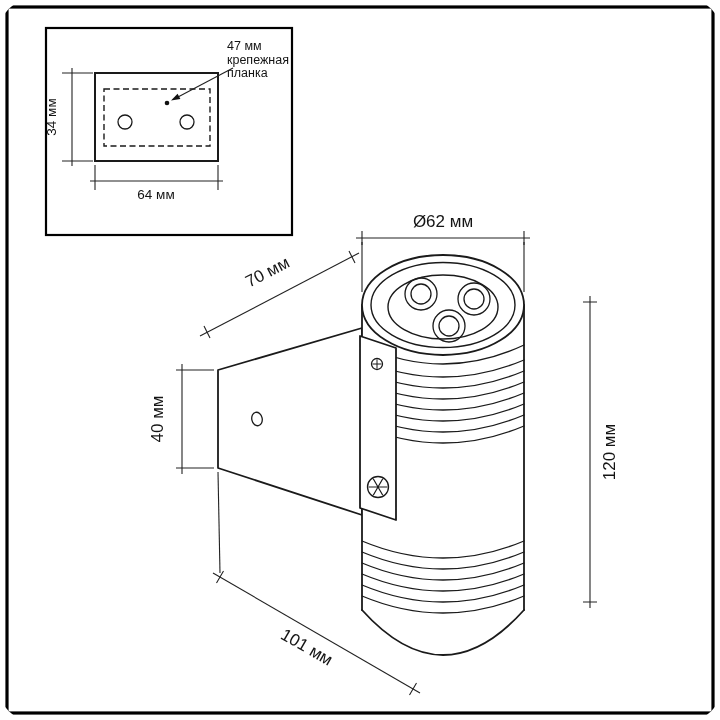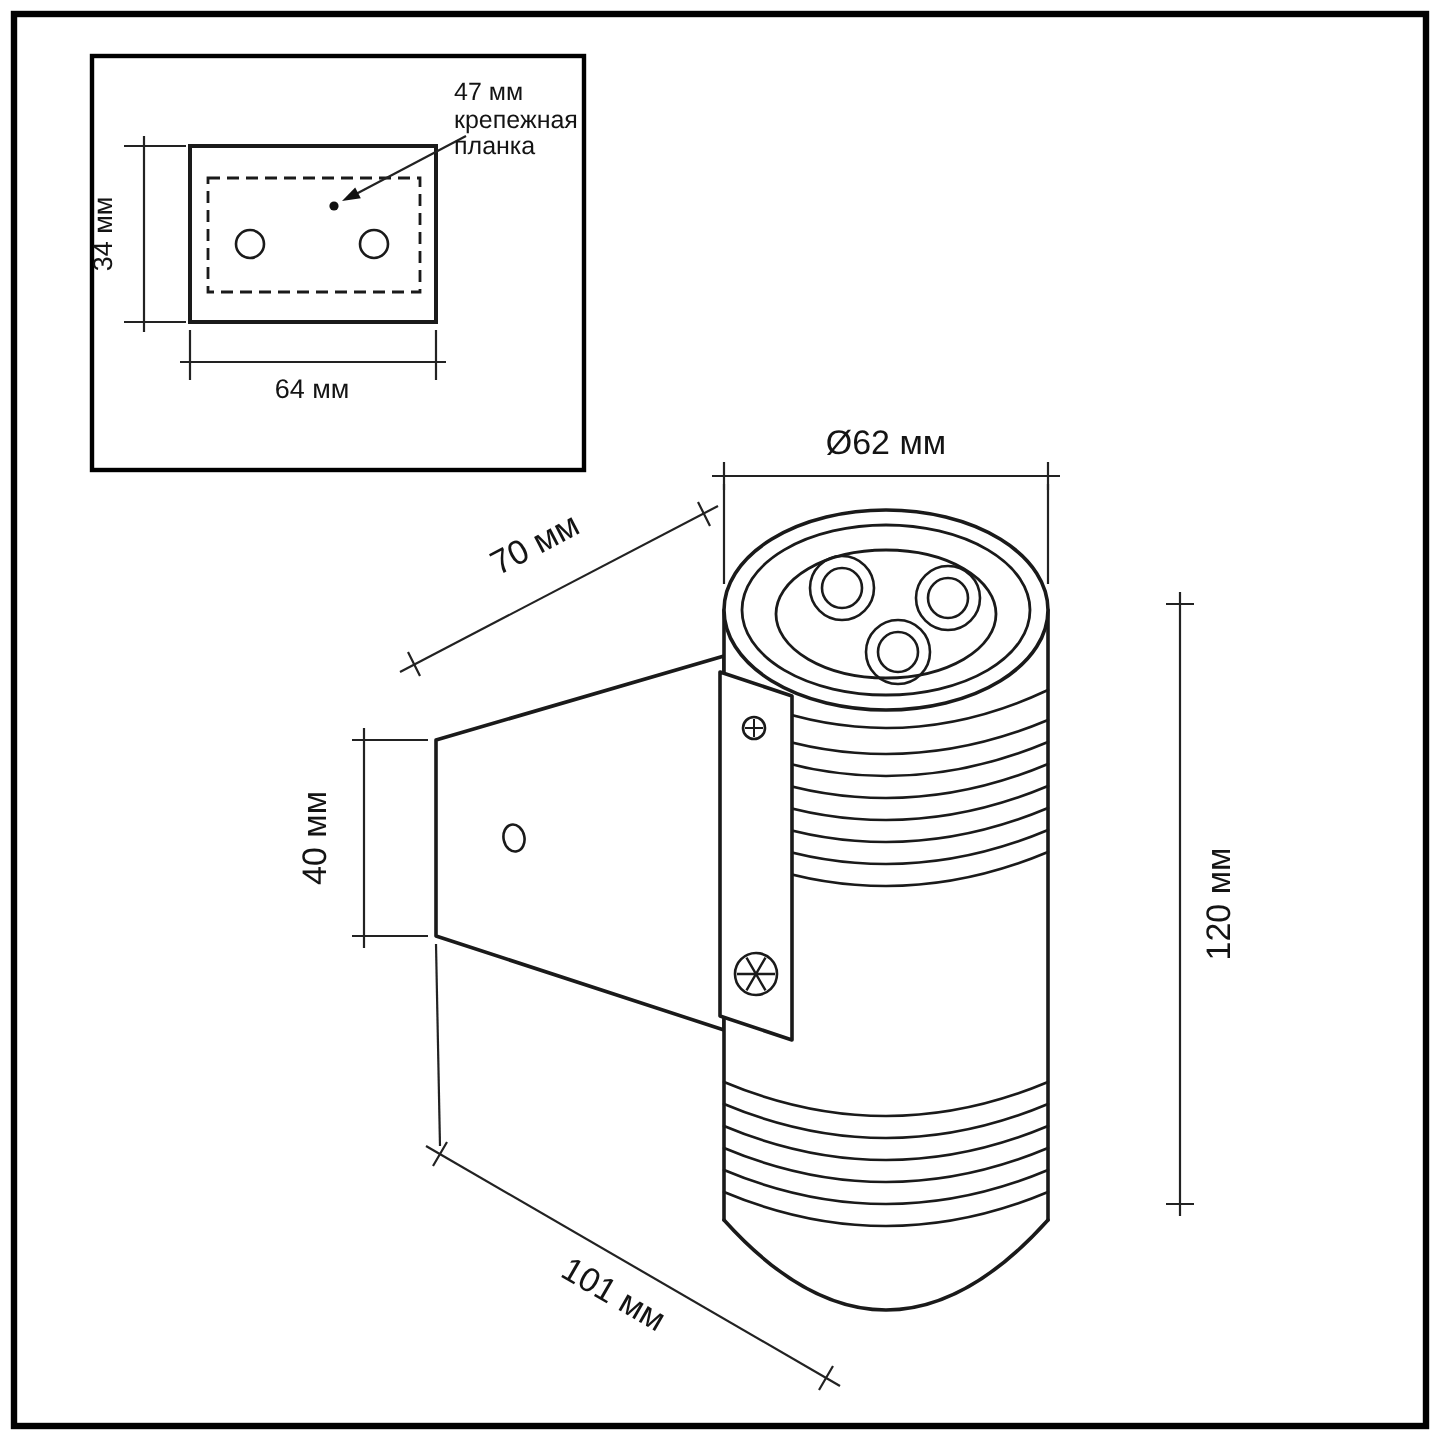--- a/index.html
+++ b/index.html
@@ -1,16 +1,16 @@
 <!DOCTYPE html>
 <html><head>
 <meta charset="utf-8">
 <style>
   html,body{margin:0;padding:0;background:#ffffff;}
-  .page{position:relative;width:720px;height:720px;background:#fff;overflow:hidden;}
+  .page{position:relative;width:720px;height:720px;background:#fff;overflow:hidden;border-radius:30px;}
   svg{display:block;position:absolute;left:0;top:0;}
   text{font-family:"Liberation Sans",sans-serif;fill:#141414;}
   .dim-lg{font-size:17px;}
   .dim-md{font-size:13.5px;}
   .dim-sm{font-size:12.5px;}
   .ol{fill:none;stroke:#1a1a1a;stroke-width:1.8;stroke-linecap:round;}
   .ol-thin{fill:none;stroke:#1a1a1a;stroke-width:1.3;stroke-linecap:round;}
   .wfill{fill:#ffffff;stroke:#1a1a1a;stroke-width:1.8;stroke-linejoin:round;}
   .wfill-thin{fill:#ffffff;stroke:#1a1a1a;stroke-width:1.4;}
   .dl{fill:none;stroke:#222222;stroke-width:1.1;stroke-linecap:butt;}

